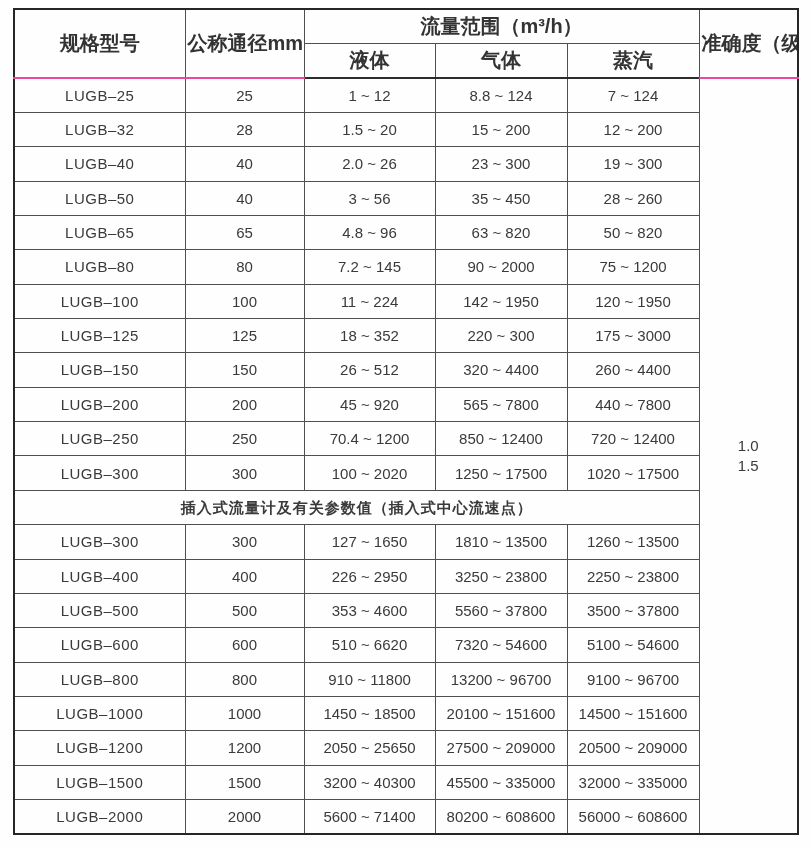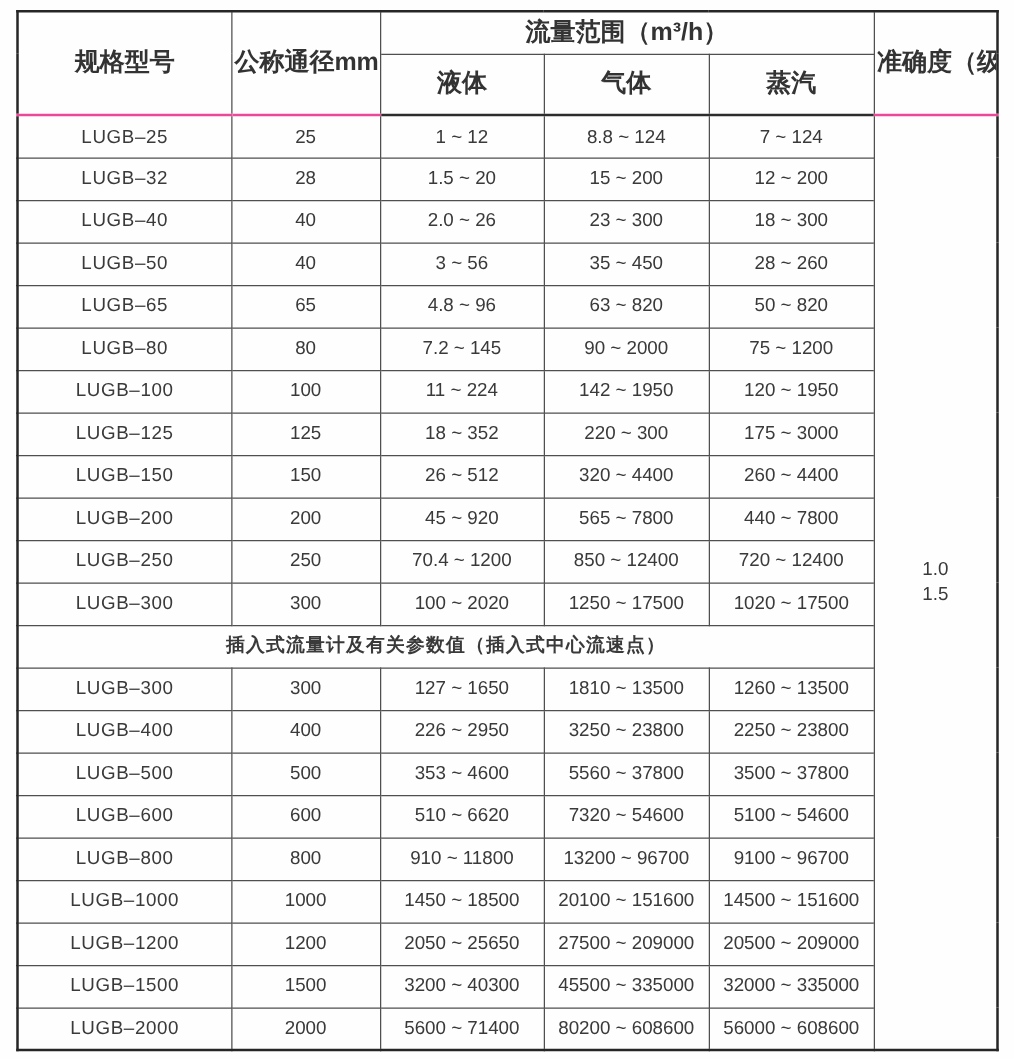--- a/index.html
+++ b/index.html
@@ -38,21 +38,21 @@
   }
   table.spec {
     border: 2px solid #262626;
   }
   table.spec thead th {
     font-size: 20px;
     font-weight: bold;
     color: #333333;
   }
   table.spec thead tr.h1 { height: 34px; }
-  table.spec thead tr.h2 { height: 49px; }
+  table.spec thead tr.h2 { height: 35px; }
   table.spec thead tr.h2 th { border-bottom: 2px solid #2c2c2c; }
   table.spec thead th[rowspan] { border-bottom: 2px solid #ec4899; }
   table.spec tbody tr { height: 34px; }
   td.divider {
     font-weight: bold;
     font-size: 16px;
     color: #333333;
     letter-spacing: 1px;
     margin-top: 20px;
   }
@@ -108,21 +108,21 @@
         <td>28</td>
         <td>1.5 ~ 20</td>
         <td>15 ~ 200</td>
         <td>12 ~ 200</td>
       </tr>
       <tr>
         <td class="model-cell">LUGB–40</td>
         <td>40</td>
         <td>2.0 ~ 26</td>
         <td>23 ~ 300</td>
-        <td>18 ~ 300</td>
+        <td>19 ~ 300</td>
       </tr>
       <tr>
         <td class="model-cell">LUGB–50</td>
         <td>40</td>
         <td>3 ~ 56</td>
         <td>35 ~ 450</td>
         <td>28 ~ 260</td>
       </tr>
       <tr>
         <td class="model-cell">LUGB–65</td>

